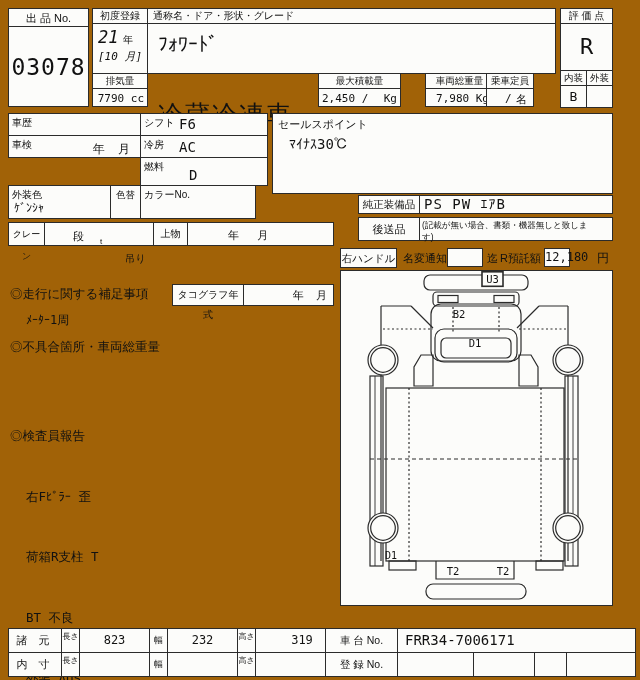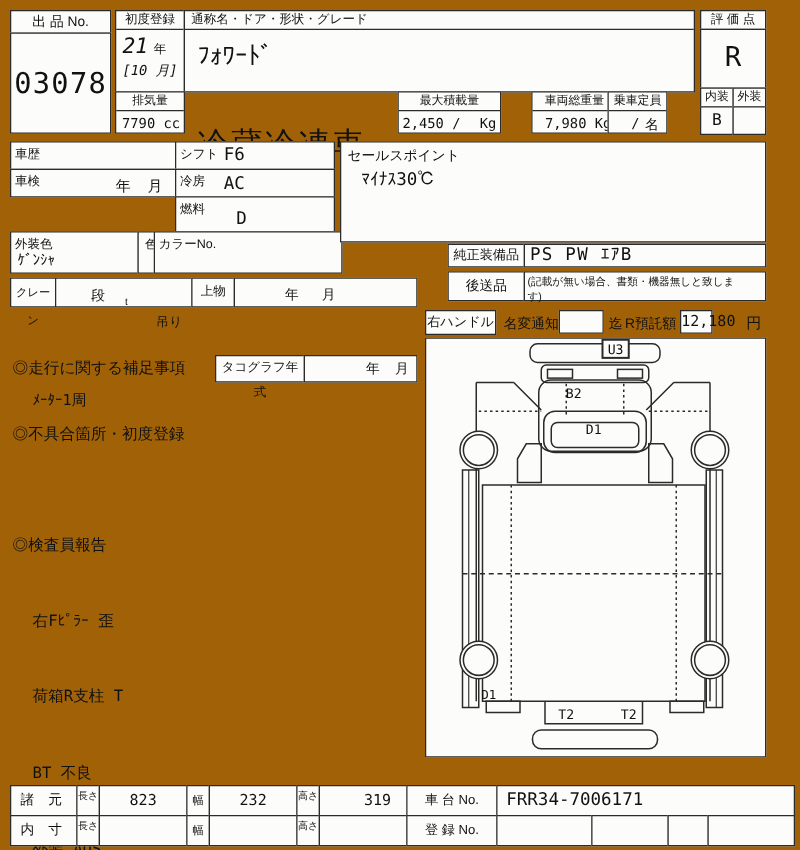--- a/index.html
+++ b/index.html
@@ -89,21 +89,21 @@
   <div class="c" style="left:140px;top:157px;width:128px;height:29px;">
     <span class="t small" style="left:3px;top:2px;">燃料</span>
     <span class="t m" style="left:48px;top:9px;font-size:14px;">D</span>
   </div>
 
   <div class="c" style="left:8px;top:185px;width:103px;height:34px;">
     <span class="t small" style="left:3px;top:2px;">外装色</span>
     <span class="t m" style="left:5px;bottom:3px;font-size:12px;">ｹﾞﾝｼｬ</span>
   </div>
   <div class="c" style="left:110px;top:185px;width:31px;height:34px;text-align:center;font-size:9.5px;padding-top:3px;">色替</div>
-  <div class="c" style="left:123px;top:185px;width:151px;height:34px;">
+  <div class="c" style="left:140px;top:185px;width:116px;height:34px;">
     <span class="t small" style="left:3px;top:2px;">カラーNo.</span>
   </div>
 
   <div class="c" style="left:8px;top:222px;width:37px;height:24px;text-align:center;font-size:9px;line-height:22px;">クレーン</div>
   <div class="c" style="left:44px;top:222px;width:110px;height:24px;">
     <span class="t" style="left:28px;top:6px;font-size:11px;">段</span>
     <span class="t" style="right:7px;top:1px;text-align:left;line-height:7px;">
       <span style="font-size:8px;display:block;margin-left:2px;">t</span>
       <span style="font-size:10.5px;line-height:12px;">吊り</span>
     </span>
@@ -129,21 +129,21 @@
   <div class="c" style="left:447px;top:248px;width:36px;height:19px;"></div>
   <span class="t" style="left:487px;top:251px;font-size:11px;">迄</span>
   <span class="t" style="left:500px;top:251px;font-size:11px;">R預託額</span>
   <div class="c m" style="left:544px;top:248px;width:26px;height:19px;text-align:right;font-size:12px;line-height:17px;padding-right:3px;">12,180</div>
   <span class="t" style="left:597px;top:250px;font-size:12px;">円</span>
 
   <span class="t" style="left:10px;top:286px;font-size:12.5px;">◎走行に関する補足事項</span>
   <div class="c" style="left:172px;top:284px;width:72px;height:22px;text-align:center;font-size:10px;line-height:20px;">タコグラフ年式</div>
   <div class="c" style="left:243px;top:284px;width:91px;height:22px;text-align:right;font-size:11px;line-height:20px;padding-right:6px;white-space:pre;">年    月</div>
   <span class="t m" style="left:26px;top:312px;font-size:12px;">ﾒｰﾀｰ1周</span>
-  <span class="t" style="left:10px;top:339px;font-size:12.5px;">◎不具合箇所・初度登録</span>
+  <span class="t" style="left:10px;top:339px;font-size:12.5px;">◎不具合箇所・車両総重量</span>
 
   <span class="t" style="left:10px;top:428px;font-size:12.5px;">◎検査員報告</span>
   <div class="t m" style="left:26px;top:446px;font-size:12.5px;line-height:20.3px;">
     <div>右Fﾋﾟﾗｰ 歪</div>
     <div>荷箱R支柱 T</div>
     <div>BT 不良</div>
     <div>外装 AUS</div>
     
     
     

